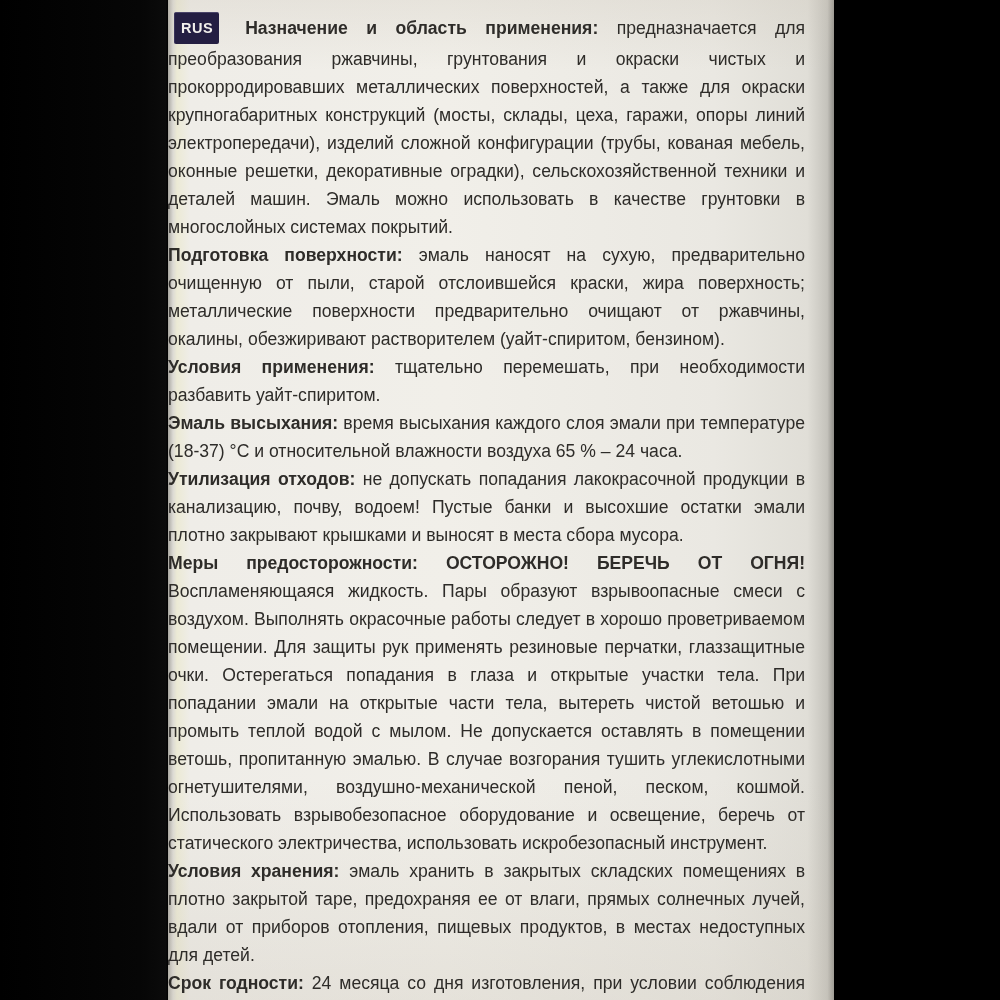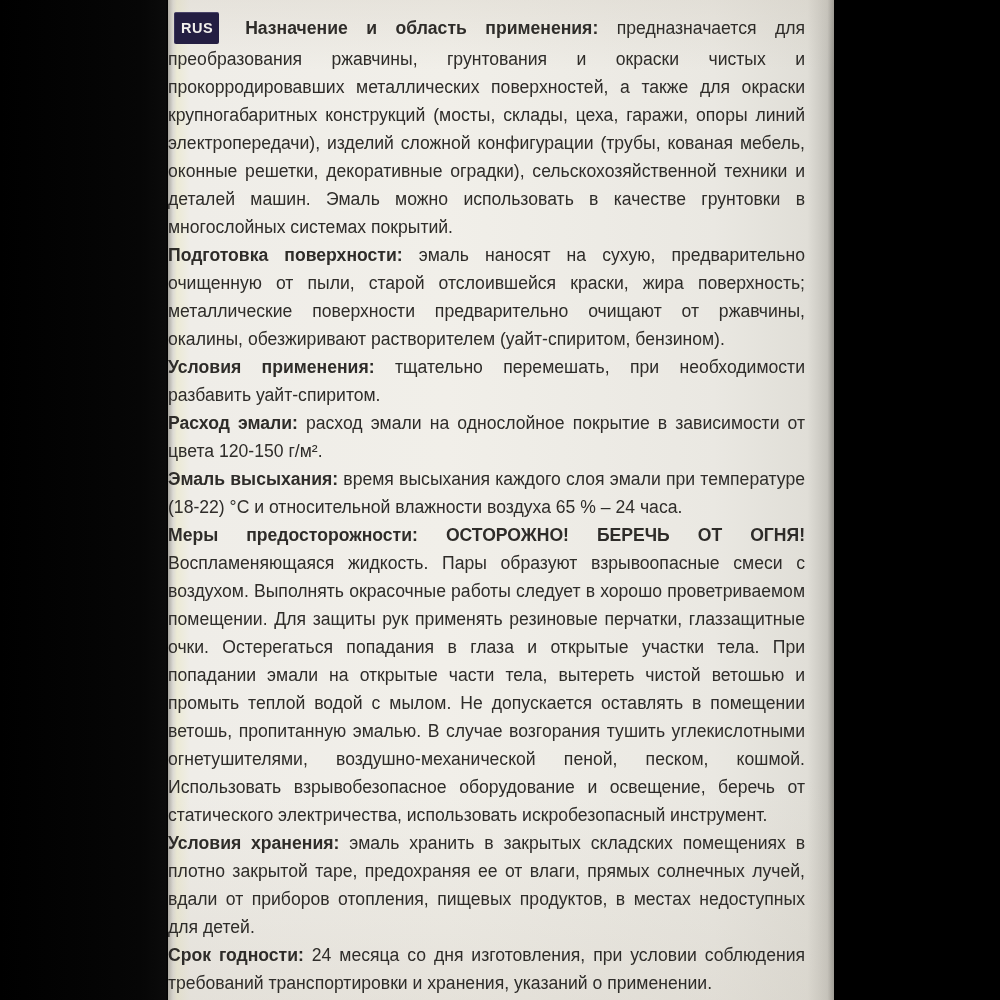--- a/index.html
+++ b/index.html
@@ -40,22 +40,22 @@
 </style>
 </head>
 <body>
 
 <div class="photo">
   <div class="label">
     <div class="text-col" id="sections-container">
         <p class="para"><span class="badge">RUS</span><span class="hd">Назначение и область применения:</span> <span>предназначается для преобразования ржавчины, грунтования и окраски чистых и прокорродировавших металлических поверхностей, а также для окраски крупногабаритных конструкций (мосты, склады, цеха, гаражи, опоры линий электропередачи), изделий сложной конфигурации (трубы, кованая мебель, оконные решетки, декоративные оградки), сельскохозяйственной техники и деталей машин. Эмаль можно использовать в качестве грунтовки в многослойных системах покрытий.</span></p>
         <p class="para"><span class="hd">Подготовка поверхности:</span> <span>эмаль наносят на сухую, предварительно очищенную от пыли, старой отслоившейся краски, жира поверхность; металлические поверхности предварительно очищают от ржавчины, окалины, обезжиривают растворителем (уайт-спиритом, бензином).</span></p>
         <p class="para"><span class="hd">Условия применения:</span> <span>тщательно перемешать, при необходимости разбавить уайт-спиритом.</span></p>
-        <p class="para"><span class="hd">Расход эмали:</span> <span>расход эмали на однослойное покрытие в зависимости от цвета 120-150 г/м².</span></p>
-        <p class="para"><span class="hd">Эмаль высыхания:</span> <span>время высыхания каждого слоя эмали при температуре (18-22) °С и относительной влажности воздуха 65 % – 24 часа.</span></p>
+        <p class="para"><span class="hd">Эмаль высыхания:</span> <span>время высыхания каждого слоя эмали при температуре (18-37) °С и относительной влажности воздуха 65 % – 24 часа.</span></p>
+        <p class="para"><span class="hd">Утилизация отходов:</span> <span>не допускать попадания лакокрасочной продукции в канализацию, почву, водоем! Пустые банки и высохшие остатки эмали плотно закрывают крышками и выносят в места сбора мусора.</span></p>
         <p class="para"><span class="hd">Меры предосторожности:</span> <span class="warn">ОСТОРОЖНО! БЕРЕЧЬ ОТ ОГНЯ!</span> <span>Воспламеняющаяся жидкость. Пары образуют взрывоопасные смеси с воздухом. Выполнять окрасочные работы следует в хорошо проветриваемом помещении. Для защиты рук применять резиновые перчатки, глаззащитные очки. Остерегаться попадания в глаза и открытые участки тела. При попадании эмали на открытые части тела, вытереть чистой ветошью и промыть теплой водой с мылом. Не допускается оставлять в помещении ветошь, пропитанную эмалью. В случае возгорания тушить углекислотными огнетушителями, воздушно-механической пеной, песком, кошмой. Использовать взрывобезопасное оборудование и освещение, беречь от статического электричества, использовать искробезопасный инструмент.</span></p>
         <p class="para"><span class="hd">Условия хранения:</span> <span>эмаль хранить в закрытых складских помещениях в плотно закрытой таре, предохраняя ее от влаги, прямых солнечных лучей, вдали от приборов отопления, пищевых продуктов, в местах недоступных для детей.</span></p>
         <p class="para"><span class="hd">Срок годности:</span> <span>24 месяца со дня изготовления, при условии соблюдения требований транспортировки и хранения, указаний о применении.</span></p>
         <p class="para"><span class="hd-reg">Транспортирование:</span> <span>в плотно закрытой таре, всеми видами транспорта в крытых транспортных средствах.</span></p>
         <p class="para"><span class="hd">Состав эмали:</span> <span>алкидный лак, антикоррозионные пигменты, преобразователь ржавчины, наполнители, растворители, сиккатив, стабилизирующие вещества.</span></p>
       </div>
   </div>
 </div>
 
 </body></html>

